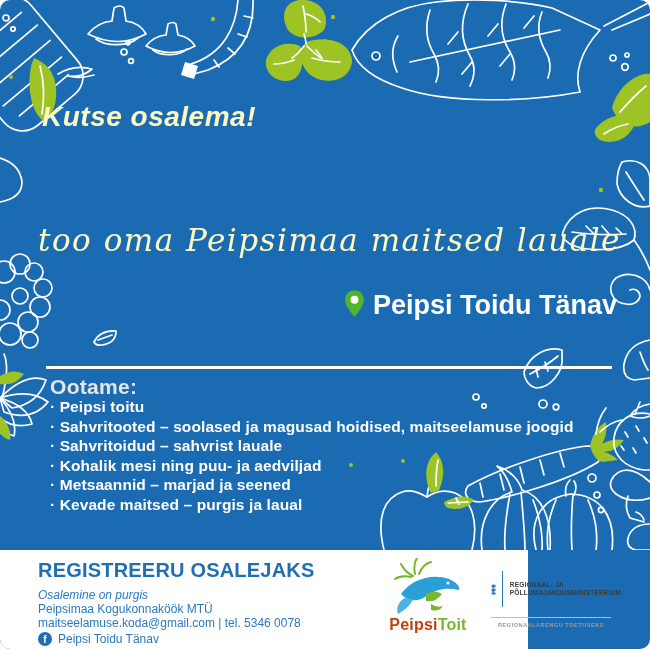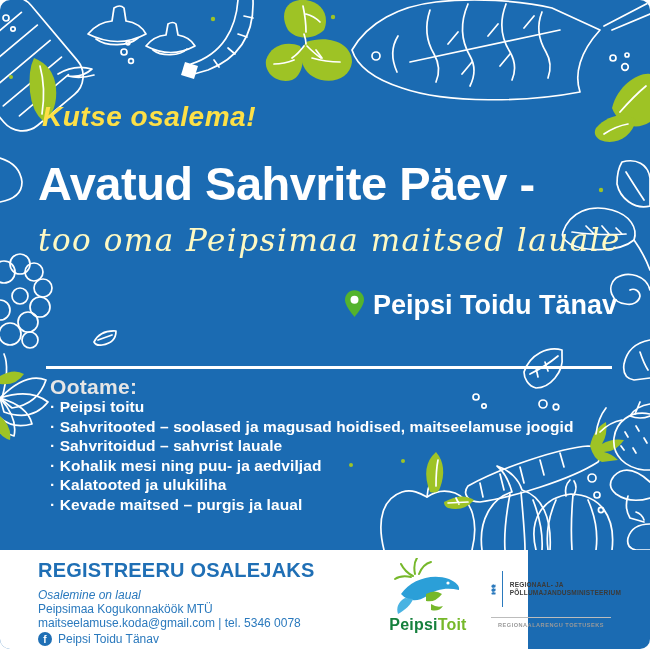--- a/index.html
+++ b/index.html
@@ -6,21 +6,21 @@
   body{display:flex;justify-content:center;}
   .poster{
     position:relative;width:650px;height:649px;background:#1b6bb2;
     overflow:hidden;border-radius:10px;
     font-family:"Liberation Sans","DejaVu Sans",sans-serif;
   }
   .deco{position:absolute;left:0;top:0;z-index:0;pointer-events:none;}
   .content{position:absolute;left:0;top:0;width:650px;height:550px;z-index:1;}
 
   .kicker{
-    position:absolute;left:42px;top:101px;color:#fde047;
+    position:absolute;left:42px;top:101px;color:#fef9c3;
     font-size:28px;font-weight:600;font-style:italic;letter-spacing:.5px;
   }
   .title{
     position:absolute;left:38px;top:156px;color:#fff;margin:0;
     font-size:47px;font-weight:600;letter-spacing:-.5px;white-space:nowrap;
   }
   .tagline{
     position:absolute;left:38px;top:222px;color:#fef9c3;
     font-family:"DejaVu Serif","Liberation Serif",serif;
     font-style:italic;font-size:31px;letter-spacing:1.5px;white-space:nowrap;
@@ -51,21 +51,21 @@
   .reg-heading{font-size:20px;font-weight:700;color:#1f6fb5;letter-spacing:.2px;margin:0 0 6px 0;}
   .reg-line{font-size:12px;line-height:14px;color:#2a79bd;}
   .reg-note{font-style:italic;}
   .fb-row{display:flex;align-items:center;gap:6px;margin-top:2px;}
   .fb-badge{
     width:14px;height:14px;border-radius:50%;background:#1f6fb5;color:#fff;
     font-size:10px;font-weight:700;display:inline-flex;align-items:center;justify-content:center;
   }
   .pt-logo{position:absolute;left:372px;top:8px;width:112px;text-align:center;}
   .pt-name{font-size:16px;font-weight:700;letter-spacing:.2px;margin-top:-2px;}
-  .pt-name .p1{color:#15803d;text-align:right;}
+  .pt-name .p1{color:#c2410c;text-align:right;}
   .pt-name .p2{color:#76b82a;}
   .ministry{position:absolute;left:491px;top:20px;width:130px;}
   .ministry-row{display:flex;align-items:center;}
   .ministry-vline{width:2px;height:36px;background:#2a79bd;margin:0 7px 0 6px;}
   .ministry-text{font-size:6.5px;font-weight:700;color:#3a3a3a;line-height:8.5px;letter-spacing:.2px;}
   .ministry-sub{
     margin-top:9px;border-top:1px solid #bcbcbc;padding-top:4px;width:120px;
     font-size:5.6px;color:#9a9a9a;letter-spacing:.5px;text-align:center;font-weight:600;
   }
 </style>
@@ -241,50 +241,49 @@
       </g>
 
       <circle cx="592" cy="478" r="4"></circle>
       <circle cx="597" cy="495" r="3"></circle>
       <circle cx="601" cy="510" r="2.6"></circle>
     </g>
   </svg>
 
   <div class="content">
     <div class="kicker">Kutse osalema!</div>
-    <h1 class="title">Avatud Sahvrite Päev -</h1>
     <div class="tagline">too oma Peipsimaa maitsed lauale</div>
 
     <div class="location">
       <div>
         <svg class="pin" width="19" height="27" viewBox="0 0 20 28">
           <path d="M10,0 C4.5,0 0,4.4 0,10 C0,17 10,28 10,28 C10,28 20,17 20,10 C20,4.4 15.5,0 10,0 z" fill="#54b32d"></path>
           <circle cx="10" cy="10" r="4.2" fill="#ffffff"></circle>
         </svg><span>Peipsi Toidu Tänav</span>
       </div>
     </div>
 
     <hr class="divider">
 
     <div class="ootame">Ootame:</div>
     <ul class="expect-list">
       <li>· Peipsi toitu</li>
       <li>· Sahvritooted – soolased ja magusad hoidised, maitseelamuse joogid</li>
       <li>· Sahvritoidud – sahvrist lauale</li>
       <li>· Kohalik mesi ning puu- ja aedviljad</li>
-      <li>· Kalatooted ja ulukiliha</li>
+      <li>· Metsaannid – marjad ja seened</li>
       <li>· Kevade maitsed – purgis ja laual</li>
     </ul>
   </div>
 
   <div class="footer">
 
     <div class="reg-block">
       <div class="reg-heading">REGISTREERU OSALEJAKS</div>
-      <div class="reg-line reg-note">Osalemine on laual</div>
+      <div class="reg-line reg-note">Osalemine on purgis</div>
       <div class="reg-line">Peipsimaa Kogukonnaköök MTÜ</div>
       <div class="reg-line">maitseelamuse.koda@gmail.com | tel. 5346 0078</div>
       <div class="fb-row">
         <span class="fb-badge">
             <span>f</span>
           </span>
         <span class="reg-line">Peipsi Toidu Tänav</span>
       </div>
     </div>
 

